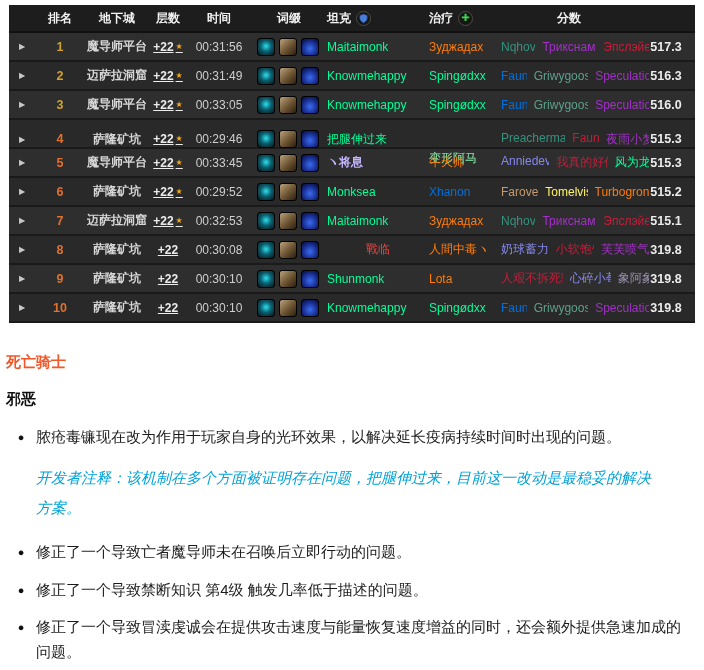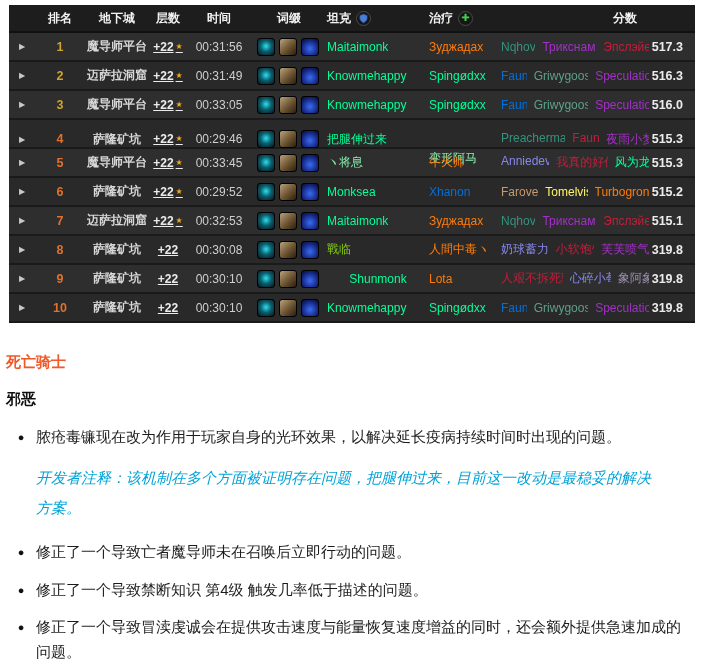--- a/index.html
+++ b/index.html
@@ -13,21 +13,21 @@
     grid-template-columns:26px 50px 64px 38px 64px 76px 102px 72px 148px 1fr;
     align-items:center;
     height:29px;
     border-bottom:2px solid #1a1a1a;
   }
   .thead { background:#1d1d1d; color:#f2f2f2; font-weight:bold; height:28px; border-bottom:2px solid #111; }
   .row-a { background:#2e2e2e; }
   .row-b { background:#292929; }
 
   .c-center { text-align:center; }
-  .c-right { text-align:right; padding-right:12px; }
+  .c-right { text-align:center; padding-right:12px; }
 
   .expand { color:#c9c9c9; font-size:8px; text-align:center; cursor:pointer; }
   .rank { font-weight:bold; font-size:12.5px; }
   .dungeon { color:#d8d8d8; font-weight:bold; font-size:12px; }
   .level { color:#ececec; font-weight:bold; white-space:nowrap;text-decoration:underline; }
   .star { color:#f0a81c; font-size:8px; vertical-align:2px; margin-left:2px; }
   .time { color:#cfcfcf; }
   .score { color:#ececec; font-weight:bold; font-size:12.5px; }
 
   .affixes { display:flex; gap:4px; justify-content:flex-start; padding-left:6px; }
@@ -171,21 +171,21 @@
     <div class="expand">▶</div>
     <div class="c-center rank" style="color: rgb(224, 113, 46);">5</div>
     <div class="c-center dungeon">魔导师平台</div>
     <div class="c-center level"><span>+22</span><span class="star">★</span></div>
     <div class="c-center time">00:33:45</div>
     <div class="affixes">
       <div class="affix cyan"></div>
       <div class="affix tan"></div>
       <div class="affix blue"></div>
     </div>
-    <div class="pname" style="color: #86efac;">ヽ将息</div>
+    <div class="pname" style="color: #c4b5fd; font-weight: bold;">ヽ将息</div>
     <div class="pname" style="color: rgb(255, 124, 10);">牛天师</div>
     <div class="dps-cell">
           <span class="pname" style="color: rgb(135, 136, 238);">Anniedevour</span>
           <span class="pname" style="color: rgb(196, 30, 58);">我真的好低迷</span>
           <span class="pname" style="color: rgb(0, 255, 152);">风为龙龙</span>
         </div>
     <div class="c-right score">515.3</div>
   </div>
 
   <div class="trow row-b">
@@ -234,42 +234,42 @@
     <div class="expand">▶</div>
     <div class="c-center rank" style="color: rgb(224, 113, 46);">8</div>
     <div class="c-center dungeon">萨隆矿坑</div>
     <div class="c-center level"><span>+22</span></div>
     <div class="c-center time">00:30:08</div>
     <div class="affixes">
       <div class="affix cyan"></div>
       <div class="affix tan"></div>
       <div class="affix blue"></div>
     </div>
-    <div class="pname" style="color: #84cc16;">戰临</div>
+    <div class="pname" style="color: #ef4444; text-align: center;">戰临</div>
     <div class="pname" style="color: rgb(255, 124, 10);">人間中毒ヽ</div>
     <div class="dps-cell">
           <span class="pname" style="color: rgb(135, 136, 238);">奶球蓄力了</span>
           <span class="pname" style="color: rgb(196, 30, 58);">小软饱饱</span>
           <span class="pname" style="color: rgb(163, 48, 201);">芙芙喷气了</span>
         </div>
     <div class="c-right score">319.8</div>
   </div>
 
   <div class="trow row-a">
     <div class="expand">▶</div>
     <div class="c-center rank" style="color: rgb(224, 113, 46);">9</div>
     <div class="c-center dungeon">萨隆矿坑</div>
     <div class="c-center level"><span>+22</span></div>
     <div class="c-center time">00:30:10</div>
     <div class="affixes">
       <div class="affix cyan"></div>
       <div class="affix tan"></div>
       <div class="affix blue"></div>
     </div>
-    <div class="pname" style="color: rgb(0, 255, 152); text-align: center;">Shunmonk</div>
+    <div class="pname" style="color: rgb(0, 255, 152);">Shunmonk</div>
     <div class="pname" style="color: rgb(255, 124, 10);">Lota</div>
     <div class="dps-cell">
           <span class="pname" style="color: rgb(196, 30, 58);">人艰不拆死骑</span>
           <span class="pname" style="color: rgb(135, 136, 238);">心碎小莓</span>
           <span class="pname" style="color: rgb(154, 143, 174);">象阿象</span>
         </div>
     <div class="c-right score">319.8</div>
   </div>
 
   <div class="trow row-b">

